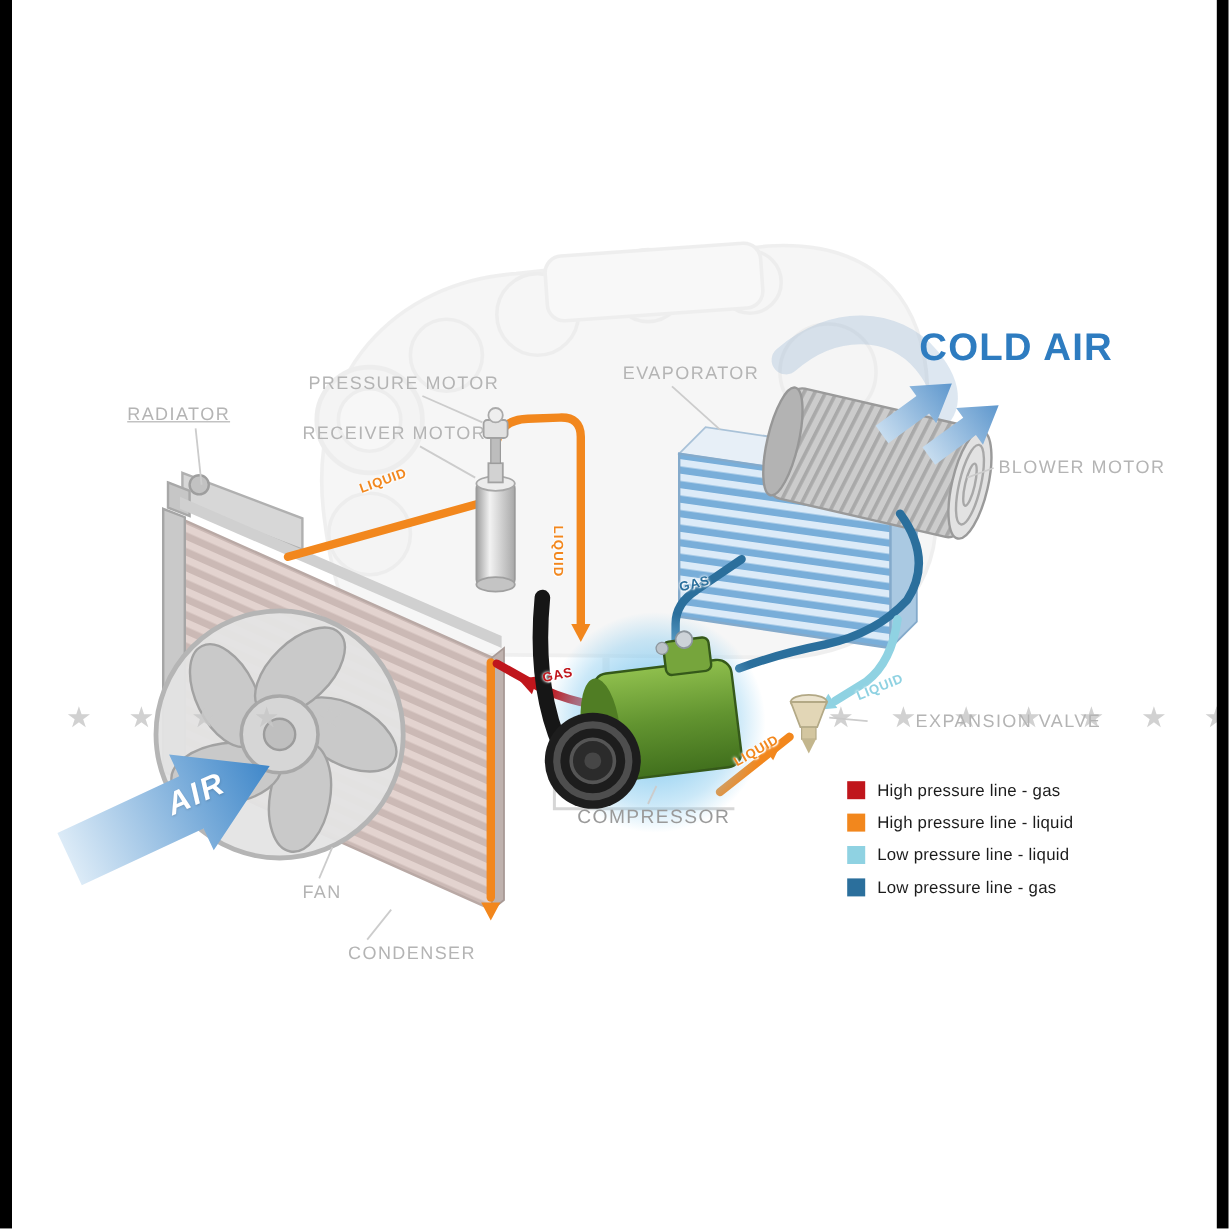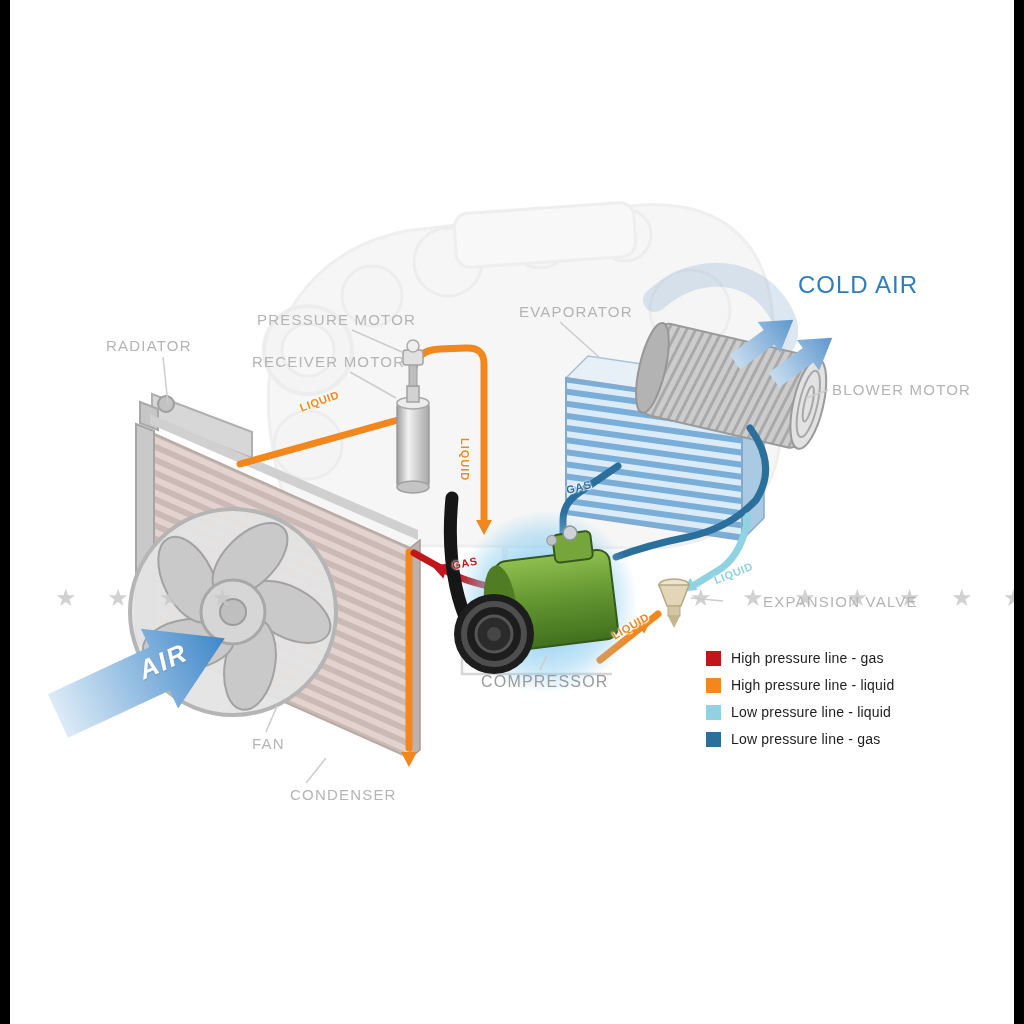--- a/index.html
+++ b/index.html
@@ -29,31 +29,31 @@
   .ah-b{fill:var(--lp-gas);}
   .ah-lb{fill:var(--lp-liquid);}
 
   .watermark{position:absolute;left:68px;top:408px;font-size:158px;font-weight:bold;font-style:italic;
     color:var(--watermark);opacity:.45;letter-spacing:-6px;white-space:nowrap;line-height:1;pointer-events:none;}
   .stars{position:absolute;top:584px;font-size:24px;color:#c9c9c9;opacity:.85;letter-spacing:12px;white-space:nowrap;pointer-events:none;}
   .stars.left{left:55px;}
   .stars.right{left:690px;}
 
   .lbl{position:absolute;font-size:15px;letter-spacing:1.2px;color:var(--label-gray);white-space:nowrap;}
-  #lbl-radiator{left:106px;top:337px;}
+  #lbl-radiator{left:106px;top:337px;text-decoration:underline;}
   #lbl-pressure-switch{left:257px;top:311px;}
   #lbl-receiver-drier{left:252px;top:353px;}
   #lbl-evaporator{left:484px;top:303px;margin-left:35px;}
   #lbl-blower-motor{left:832px;top:381px;}
   #lbl-expansion-valve{left:763px;top:593px;}
   #lbl-compressor{left:481px;top:673px;font-size:16px;color:#9a9a9a;text-align:center;}
   #lbl-fan{left:252px;top:735px;}
   #lbl-condenser{left:252px;top:786px;margin-left:38px;}
 
-  .cold{position:absolute;left:798px;top:271px;font-size:24px;font-weight:normal;color:var(--cold-air);letter-spacing:1px;white-space:nowrap;}
+  .cold{position:absolute;left:766px;top:271px;font-size:32px;font-weight:bold;color:var(--cold-air);letter-spacing:1px;white-space:nowrap;}
   .air{position:absolute;left:138px;top:646px;font-size:26px;font-weight:bold;font-style:italic;color:#ffffff;
     transform:rotate(-24deg);letter-spacing:2px;white-space:nowrap;text-shadow:0 1px 2px rgba(0,0,0,.15);}
 
   .flow{position:absolute;font-size:11px;font-weight:bold;letter-spacing:.6px;white-space:nowrap;
     text-shadow:0 0 3px #fff,0 0 2px #fff,1px 1px 1px #fff;}
   .flow.orange{color:var(--hp-liquid);}
   .flow.red{color:var(--hp-gas);}
   .flow.blue{color:var(--lp-gas);}
   .flow.lblue{color:var(--lp-liquid);}
   #fl-liquid-1{left:299px;top:395px;transform:rotate(-20deg);}

